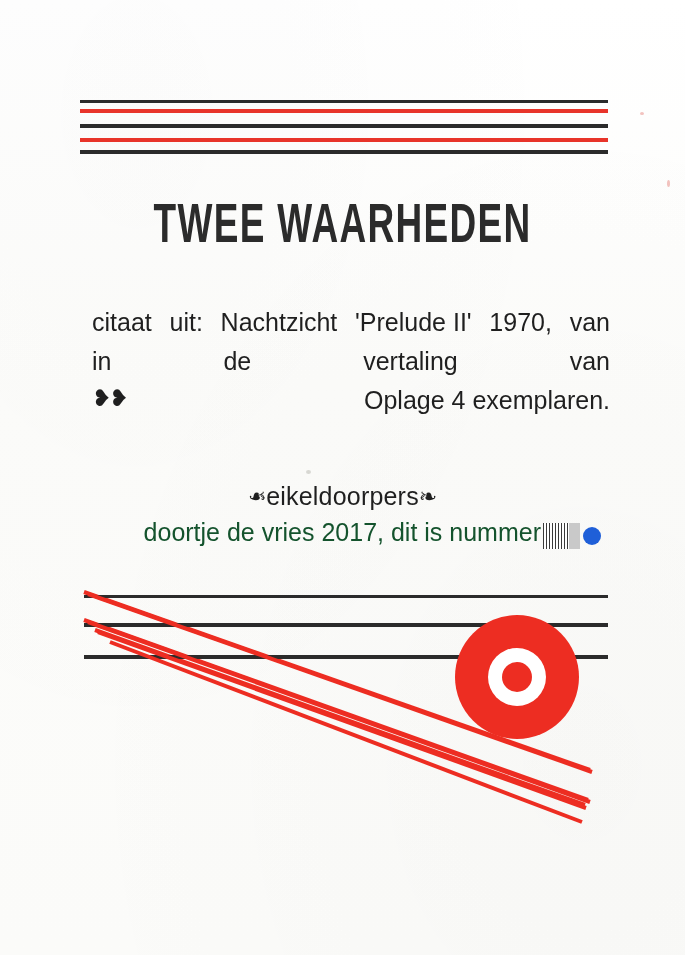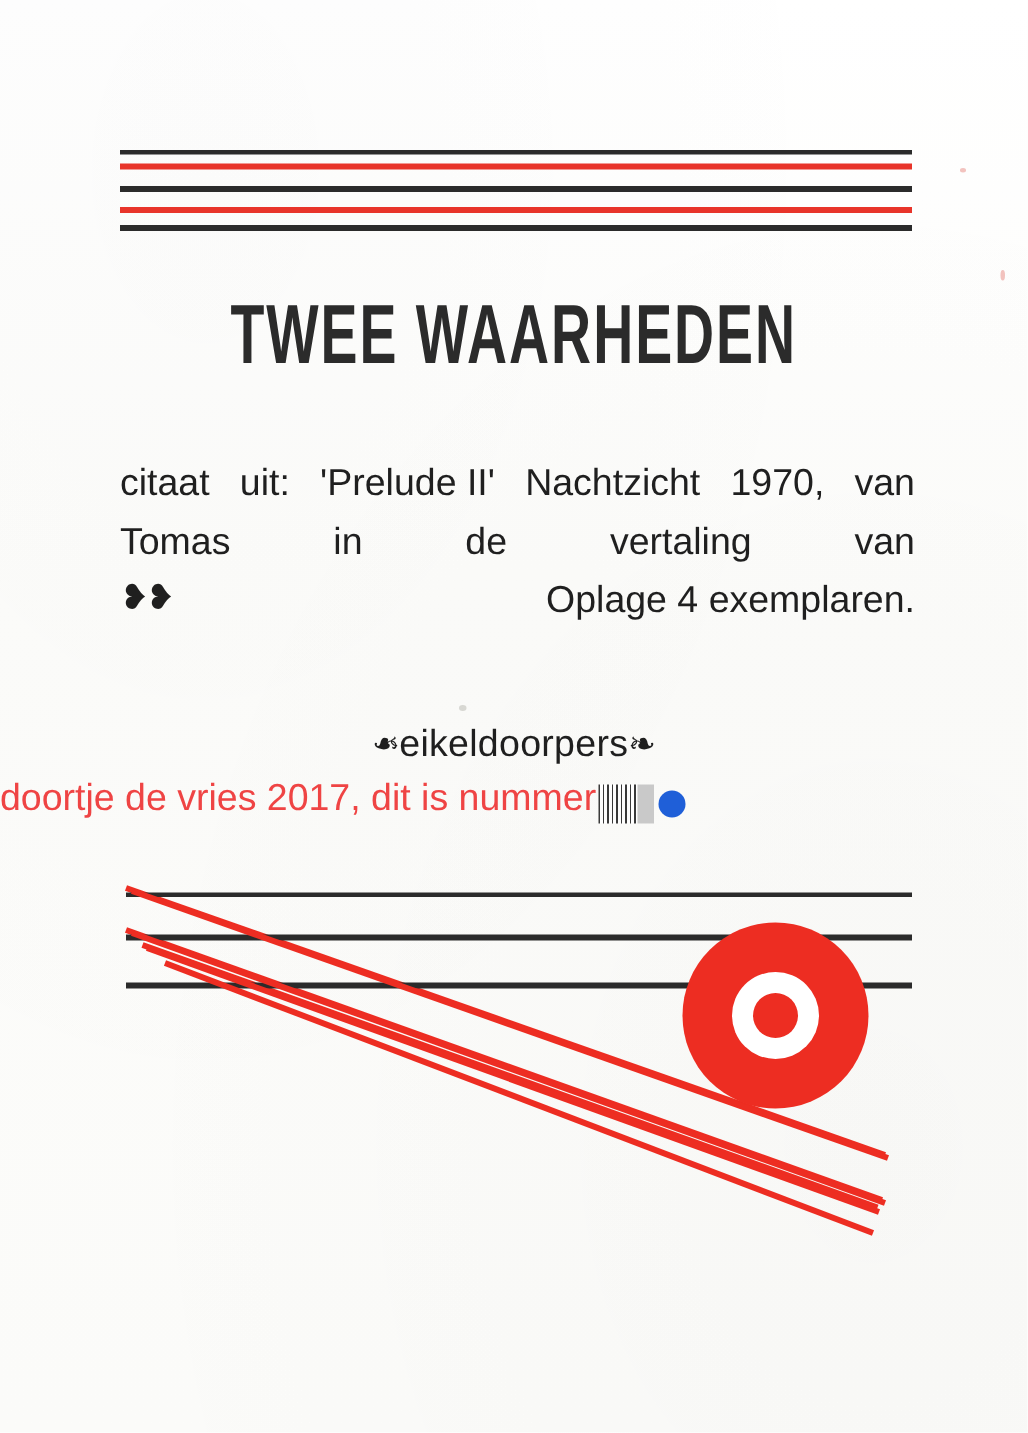--- a/index.html
+++ b/index.html
@@ -87,20 +87,21 @@
     top: 303px;
     width: 530px;
     font-size: 25px;
     line-height: 39px;
     color: #1f1f1f;
     text-align: justify;
   }
   #quote-block .line {
     display: block;
     white-space: nowrap;
+    margin-left: 12px;
   }
   #quote-block .justified {
     display: flex;
     justify-content: space-between;
   }
   .swash {
     display: inline-block;
     color: #1f1f1f;
     font-size: 23px;
     letter-spacing: -2px;
@@ -123,23 +124,23 @@
     font-size: 22px;
     transform: translateY(-1px);
   }
   .orn.left  { transform: translateY(-1px) scaleX(-1); }
 
   #colophon {
     position: absolute;
     left: 0;
     top: 518px;
     width: 601px;
-    text-align: left;
+    text-align: right;
     font-size: 25px;
-    color: #ef4444;
+    color: #14532d;
     white-space: nowrap;
   }
 
   
   #number-stamp {
     display: inline-block;
     vertical-align: -5px;
     margin-left: 2px;
     height: 26px;
     white-space: nowrap;
@@ -235,27 +236,26 @@
     <div class="rule red   r4"></div>
     <div class="rule black r5"></div>
   </div>
 
   <div id="title">TWEE WAARHEDEN</div>
 
   <div id="quote-block">
     <div class="line justified">
       <span>citaat</span>
       <span>uit:</span>
+      <span>Nachtzicht</span>
       <span>'Prelude II'</span>
-      <span>Nachtzicht</span>
       <span>1970,</span>
       <span>van</span>
     </div>
     <div class="line justified">
-      <span>Tomas</span>
       <span>in</span>
       <span>de</span>
       <span>vertaling</span>
       <span>van</span>
     </div>
     <div class="line justified">
       <span class="swash">❥❥</span>
       <span>Oplage 4 exemplaren.</span>
     </div>
   </div>

